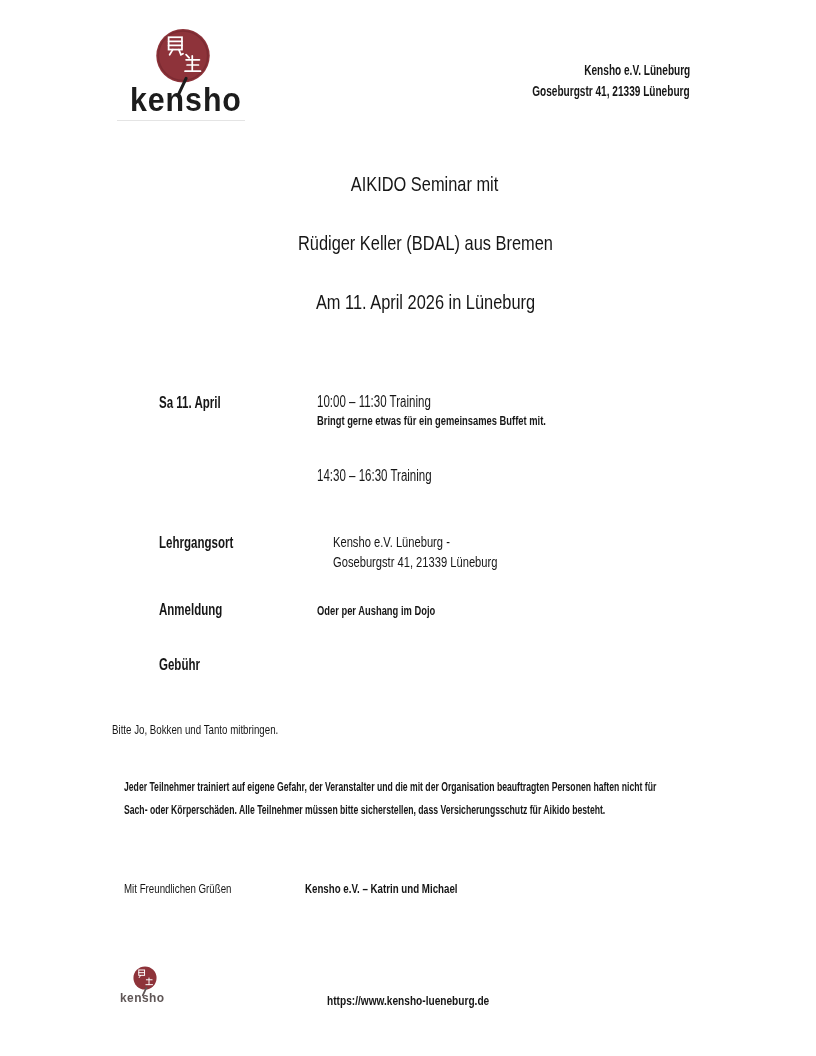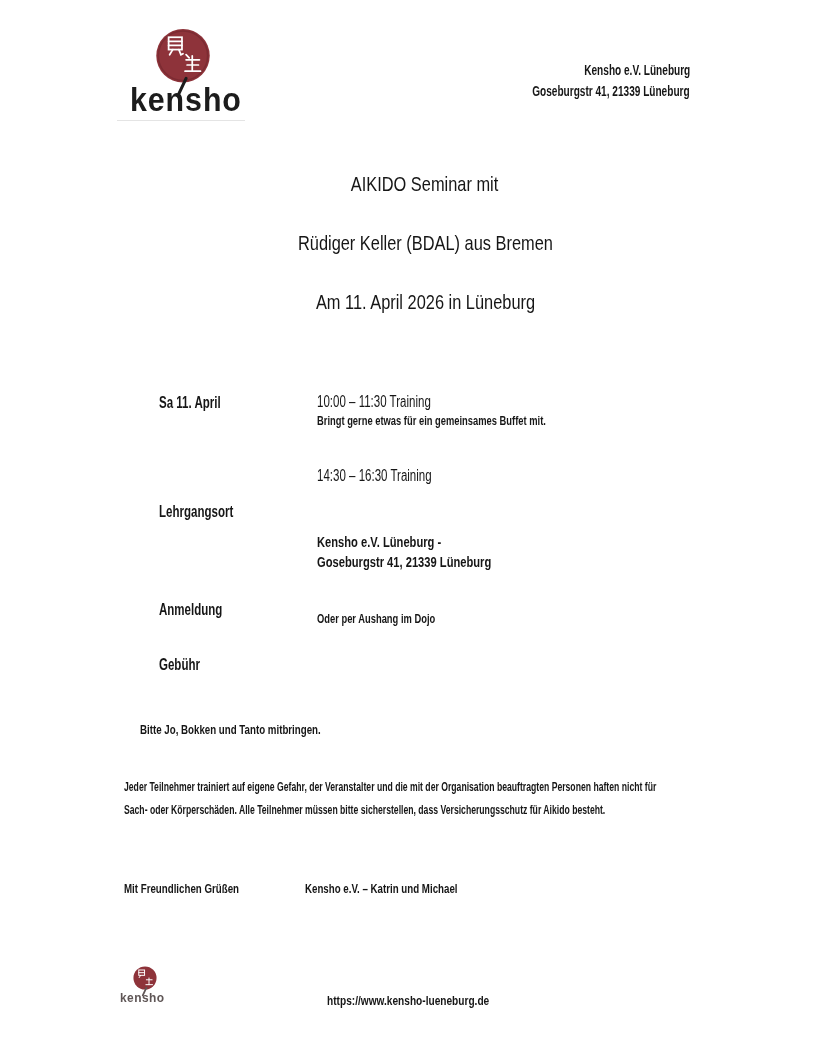--- a/index.html
+++ b/index.html
@@ -22,30 +22,30 @@
 
   
   .title-block{position:absolute;left:0;top:167px;width:816px;text-align:center;}
   .title-line{font-weight:400;font-size:21px;line-height:34px;margin-bottom:25px;margin-left:34px;}
   .title-line .cx{transform:scaleX(0.78);}
 
   
   .lbl{position:absolute;left:133px;font-weight:700;font-size:16px;line-height:20px;margin-left:26px;}
   .col2{position:absolute;left:317px;}
   .hd{font-weight:400;font-size:16px;line-height:20px;}
-  .md{font-weight:700;font-size:15.5px;line-height:19.5px;}
+  .md{font-weight:400;font-size:15.5px;line-height:19.5px;margin-left:16px;}
   .sm{font-weight:700;font-size:13px;line-height:17.5px;}
   .gap20{margin-top:36px;}
-  .gap3{margin-top:13px;}
+  .gap3{margin-top:5px;}
   .email{margin-left:4px;text-shadow:0.5px 0 0 currentColor;
          border-bottom:2px solid #8a8a8a;padding-bottom:0px;}
 
-  .note-line{position:absolute;left:140px;font-weight:700;font-size:13.5px;line-height:18px;}
+  .note-line{position:absolute;left:112px;font-weight:400;font-size:13.5px;line-height:18px;}
   .disclaimer{position:absolute;left:124px;top:776px;font-weight:700;font-size:12px;line-height:22.5px;}
-  .closing-greeting{position:absolute;left:124px;top:880px;font-weight:700;font-size:13.5px;line-height:18px;}
+  .closing-greeting{position:absolute;left:124px;top:880px;font-weight:400;font-size:13.5px;line-height:18px;}
   .closing-signature{position:absolute;left:305px;top:880px;font-weight:700;font-size:13.5px;line-height:18px;}
 
   
   .footer-url{position:absolute;left:0;top:992px;width:816px;text-align:center;
               font-weight:700;font-size:13.5px;line-height:18px;}
   .footer-url .cx{transform:scaleX(0.75);}
   .footer-logo{position:absolute;left:120px;top:966px;width:60px;height:48px;}
   .footer-word{position:absolute;left:0px;top:24px;font-weight:700;font-size:13px;color:#5f5656;
                transform:scaleX(0.92);transform-origin:0 50%;letter-spacing:0.5px;}
 </style>
@@ -92,21 +92,21 @@
 
   <div class="lbl" style="top:393px;">
     <span class="cx">Sa 11. April</span>
   </div>
   <div class="col2" style="top:392px;">
     <div class="hd"><span class="cx">10:00 – 11:30 Training</span></div>
     <div class="sm"><span class="cx">Bringt gerne etwas für ein gemeinsames Buffet mit.</span></div>
     <div class="hd gap20"><span class="cx">14:30 – 16:30 Training</span></div>
   </div>
 
-  <div class="lbl" style="top:502px;">
+  <div class="lbl" style="top:533px;">
     <span class="cx">Lehrgangsort</span>
   </div>
   <div class="col2" style="top:532px;">
     <div class="md"><span class="cx">Kensho e.V. Lüneburg -</span></div>
     <div class="md"><span class="cx">Goseburgstr 41, 21339 Lüneburg</span></div>
   </div>
 
   <div class="lbl" style="top:600px;">
     <span class="cx">Anmeldung</span>
   </div>

